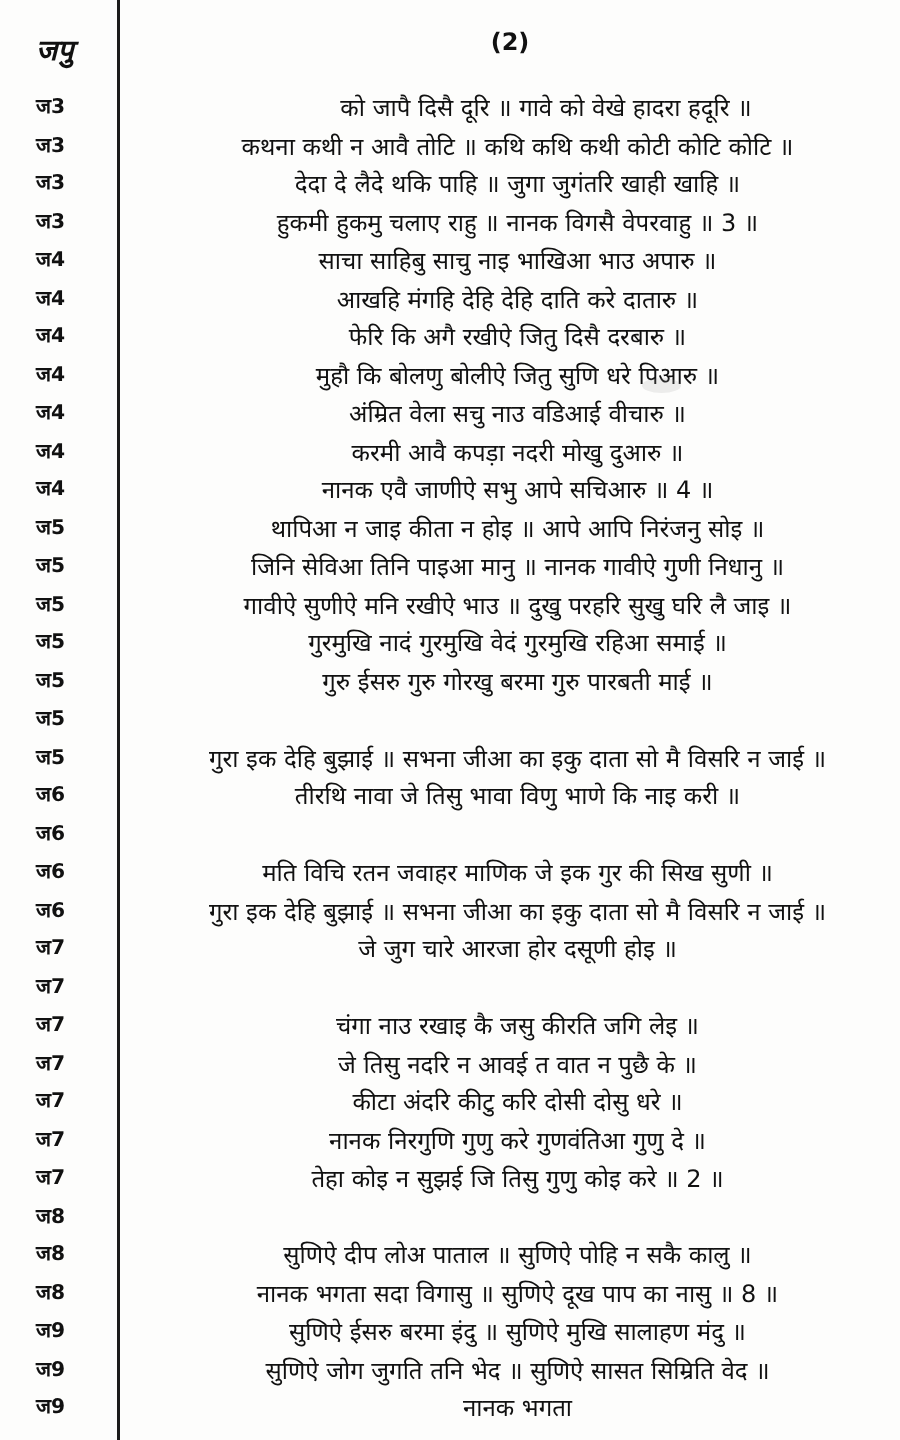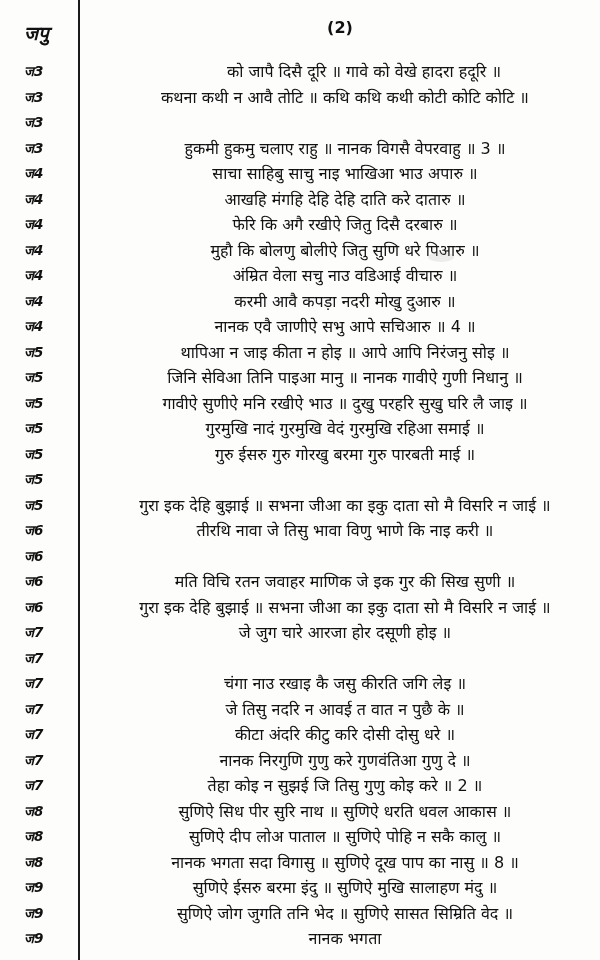--- a/index.html
+++ b/index.html
@@ -65,21 +65,20 @@
     line-height: 25.5px;
     white-space: nowrap;
   }
   .mlabel {
     flex: 0 0 78px;
     width: 78px;
     box-sizing: border-box;
     padding-left: 24px;
     font-size: 13.5px;
     font-weight: 700;
-    font-style: italic;
   }
   .vtext {
     flex: 1 1 auto;
     padding-left: 12px;
     font-size: 16px;
     font-weight: 400;
     overflow: hidden;
     text-align: center;
   }
   .vtext.indent {
@@ -114,20 +113,21 @@
     <span class="vtext indent">को जापै दिसै दूरि ॥ गावे को वेखे हादरा हदूरि ॥</span>
   </div>
 
   <div class="row">
     <span class="mlabel">ज3</span>
     <span class="vtext">कथना कथी न आवै तोटि ॥ कथि कथि कथी कोटी कोटि कोटि ॥</span>
   </div>
 
   <div class="row">
     <span class="mlabel">ज3</span>
+    <span class="vtext">देदा दे लैदे थकि पाहि ॥ जुगा जुगंतरि खाही खाहि ॥</span>
   </div>
 
   <div class="row">
     <span class="mlabel">ज3</span>
     <span class="vtext">हुकमी हुकमु चलाए राहु ॥ नानक विगसै वेपरवाहु ॥ 3 ॥</span>
   </div>
 
   <div class="row">
     <span class="mlabel">ज4</span>
     <span class="vtext">साचा साहिबु साचु नाइ भाखिआ भाउ अपारु ॥</span>
@@ -245,21 +245,20 @@
     <span class="vtext">नानक निरगुणि गुणु करे गुणवंतिआ गुणु दे ॥</span>
   </div>
 
   <div class="row">
     <span class="mlabel">ज7</span>
     <span class="vtext">तेहा कोइ न सुझई जि तिसु गुणु कोइ करे ॥ 2 ॥</span>
   </div>
 
   <div class="row">
     <span class="mlabel">ज8</span>
-    <span class="vtext">सुणिऐ सिध पीर सुरि नाथ ॥ सुणिऐ धरति धवल आकास ॥</span>
   </div>
 
   <div class="row">
     <span class="mlabel">ज8</span>
     <span class="vtext">सुणिऐ दीप लोअ पाताल ॥ सुणिऐ पोहि न सकै कालु ॥</span>
   </div>
 
   <div class="row">
     <span class="mlabel">ज8</span>
     <span class="vtext">नानक भगता सदा विगासु ॥ सुणिऐ दूख पाप का नासु ॥ 8 ॥</span>

